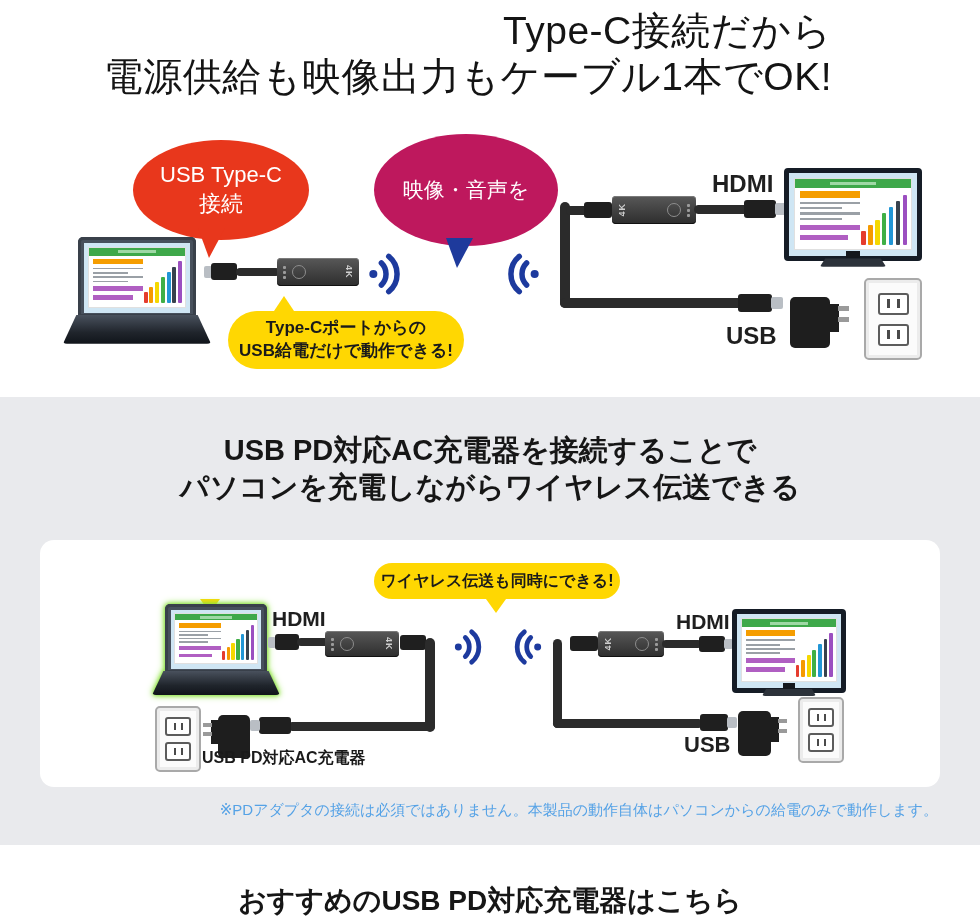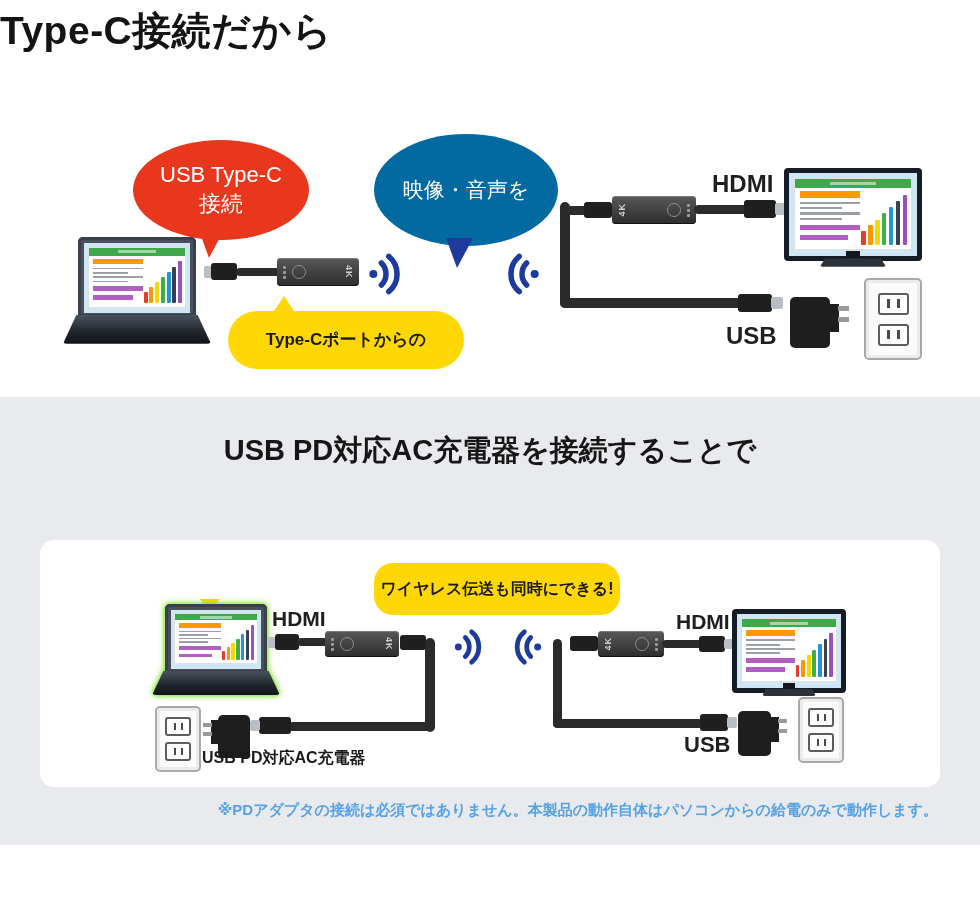--- a/index.html
+++ b/index.html
@@ -1,33 +1,33 @@
 <!DOCTYPE html>
 <html><head>
 <meta charset="utf-8">
 <style>
   html,body{margin:0;padding:0;background:#fff;}
   .stage{position:relative;width:980px;height:920px;background:#ffffff;overflow:hidden;
          font-family:"Liberation Sans","DejaVu Sans",sans-serif;}
   .abs{position:absolute;}
 
   
-  .main-title{left:0;top:8px;width:832px;text-align:left;font-size:39px;line-height:1.18;
-              font-weight:700;color:#141414;letter-spacing:0.5px;}
+  .main-title{left:0;top:8px;width:832px;text-align:right;font-size:39px;line-height:1.18;
+              font-weight:400;color:#141414;letter-spacing:0.5px;}
   .gray-section{left:0;top:397px;width:980px;height:448px;background:#e9eaed;}
   .pd-heading{left:0;top:432px;width:980px;text-align:center;font-size:29px;line-height:1.28;
               font-weight:800;color:#161616;}
   .bottom-heading{left:0;top:882px;width:980px;text-align:center;font-size:28px;
                   font-weight:800;color:#161616;}
 
   
   .bubble-ellipse{border-radius:50%;display:flex;flex-direction:column;justify-content:center;
                   align-items:center;text-align:center;font-weight:400;line-height:1.3;}
   .bubble-red{background:#e8371c;color:#fff;font-size:22px;}
-  .bubble-blue{background:#0369a1;color:#fff;font-size:21px;text-align:right;}
+  .bubble-blue{background:#be185d;color:#fff;font-size:21px;text-align:right;}
   .bubble-blue .yellow-line{color:#ffd83c;}
   .tail-down{width:0;height:0;border-left:11px solid transparent;border-right:16px solid transparent;}
   .tail-red{border-top:30px solid #e8371c;}
   .tail-blue{border-top:30px solid #1e3a9c;}
   .bubble-yellow{background:#ffd702;border-radius:29px;color:#1a1a1a;font-weight:800;
                  display:flex;flex-direction:column;justify-content:center;align-items:center;
                  text-align:center;line-height:1.35;}
   .tail-up-yellow{width:0;height:0;border-left:12px solid transparent;border-right:12px solid transparent;
                   border-bottom:18px solid #ffd702;}
   .tail-down-yellow{width:0;height:0;border-left:10px solid transparent;border-right:10px solid transparent;
@@ -104,31 +104,32 @@
   .socket{width:27px;height:18px;border:2px solid #5c5c5c;border-radius:3px;display:flex;
           align-items:center;justify-content:center;gap:7px;background:#fff;}
   .socket i{width:3px;height:9px;background:#4a4a4a;display:block;}
   .outlet.sm{gap:6px;}
   .outlet.sm .socket{width:22px;height:15px;gap:5px;}
   .outlet.sm .socket i{width:2px;height:7px;}
 
   
   .port-label{position:absolute;color:#1f1f1f;font-weight:600;}
   .charger-label{position:absolute;color:#1a1a1a;font-size:16px;font-weight:600;}
-  .footnote{position:absolute;color:#55a2e6;font-size:15px;font-weight:700;}
+  .footnote{position:absolute;color:#55a2e6;font-size:15px;font-weight:400;}
 
   .card{position:absolute;left:40px;top:540px;width:900px;height:247px;background:#fff;border-radius:14px;}
 </style>
 </head>
 <body>
 
 <div class="stage">
 
   <div class="abs main-title">
     <div>Type-C接続だから</div>
+    <div>電源供給も映像出力もケーブル1本でOK!</div>
   </div>
 
   <div class="abs bubble-ellipse bubble-red" style="left:133px;top:140px;width:176px;height:100px;">
     <div>USB Type-C</div>
     <div>接続</div>
   </div>
   <div class="abs tail-down tail-red" style="left:198px;top:228px;"></div>
 
   <div class="abs bubble-ellipse bubble-blue" style="left:374px;top:134px;width:184px;height:112px;">
     <div>映像・音声を</div>
@@ -187,20 +188,21 @@
   </svg>
   <svg class="wifi flip" style="left:498px;top:246px;" width="44" height="56" viewBox="0 0 60 60">
     <circle cx="10" cy="30" r="5.5"></circle>
     <path d="M21 15 A21 21 0 0 1 21 45"></path>
     <path d="M31 6 A31 31 0 0 1 31 54"></path>
   </svg>
 
   <div class="abs tail-up-yellow" style="left:272px;top:296px;"></div>
   <div class="abs bubble-yellow" style="left:228px;top:311px;width:236px;height:58px;font-size:17px;">
     <div>Type-Cポートからの</div>
+    <div>USB給電だけで動作できる!</div>
   </div>
 
   <div class="cable" style="left:560px;top:202px;width:10px;height:106px;"></div>
   <div class="cable" style="left:560px;top:298px;width:186px;height:10px;"></div>
   <div class="cable" style="left:566px;top:206px;width:24px;height:9px;"></div>
   <div class="plug" style="left:584px;top:202px;width:28px;height:16px;"></div>
   <div class="device flip" style="left:612px;top:196px;width:84px;height:28px;">
     <div class="d-dots">
         <span></span>
         <span></span>
@@ -263,26 +265,27 @@
       </div>
     <div class="socket">
         <i></i>
         <i></i>
       </div>
   </div>
 
   <div class="abs gray-section"></div>
   <div class="abs pd-heading">
     <div>USB PD対応AC充電器を接続することで</div>
+    <div>パソコンを充電しながらワイヤレス伝送できる</div>
   </div>
 
   <div class="card"></div>
 
   <div class="abs tail-down-yellow" style="left:200px;top:599px;"></div>
-  <div class="abs bubble-yellow" style="left:374px;top:563px;width:246px;height:52px;font-size:16px;border-radius:19px;">
+  <div class="abs bubble-yellow" style="left:374px;top:563px;width:246px;height:36px;font-size:16px;border-radius:19px;">
     <div>ワイヤレス伝送も同時にできる!</div>
   </div>
   <div class="abs tail-down-yellow" style="left:486px;top:599px;"></div>
 
   <div class="laptop glow" style="left:152px;top:604px;width:128px;height:94px;">
     <div class="lt-screen">
       <div class="lt-display screen-art">
   <div class="mini-doc">
     <div class="doc-topbar">
               <i></i>
@@ -425,14 +428,15 @@
     </div>
   </div>
 </div>
     </div>
     <div class="tv-neck"></div>
     <div class="tv-base"></div>
   </div>
 
   <div class="footnote" style="right:42px;top:801px;">※PDアダプタの接続は必須ではありません。本製品の動作自体はパソコンからの給電のみで動作します。</div>
 
+  <div class="abs bottom-heading">おすすめのUSB PD対応充電器はこちら</div>
 
 </div>
 
 </body></html>

